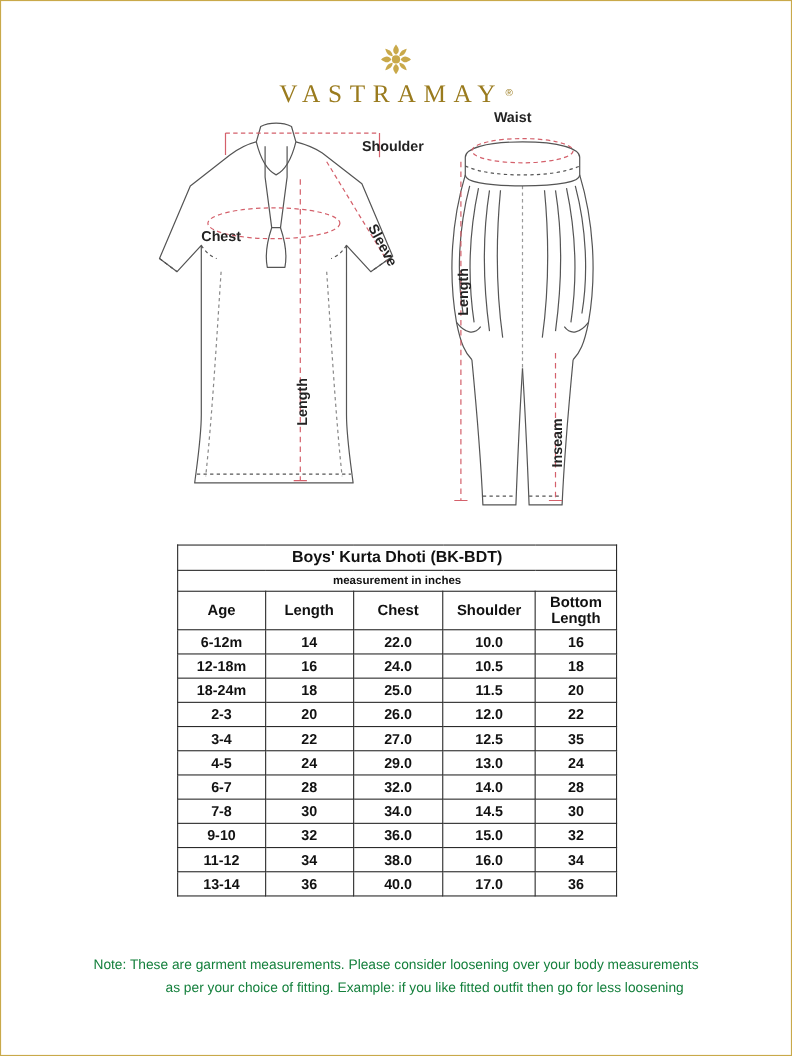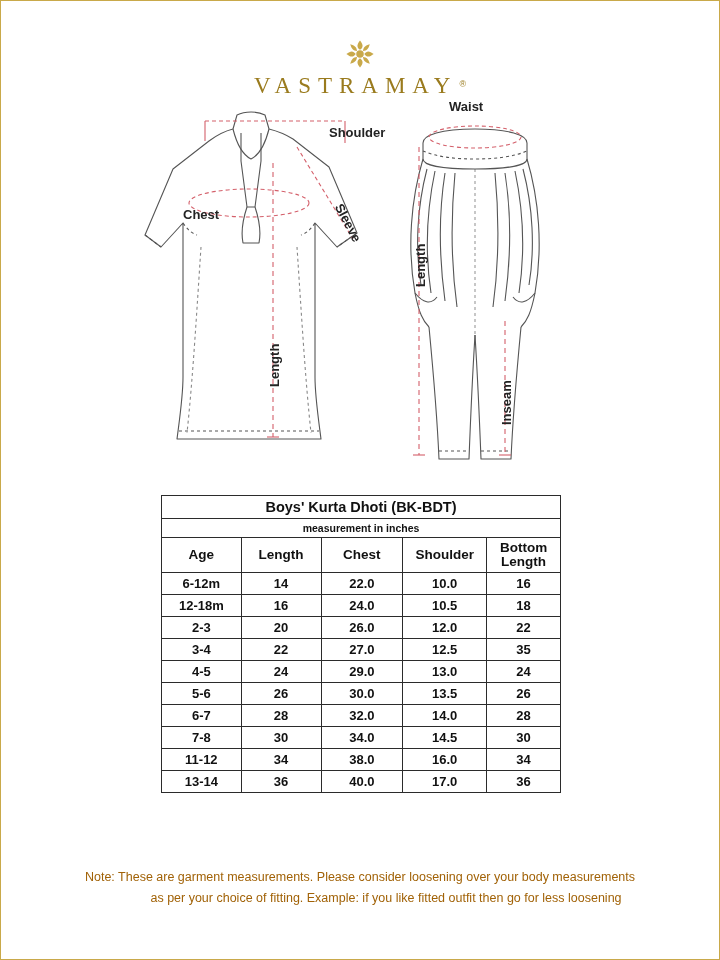--- a/index.html
+++ b/index.html
@@ -114,21 +114,21 @@
   .col-sh    { width: 84px; }
   .col-bl    { width: 74px; }
   
   .note {
     position: absolute;
     left: 0;
     right: 0;
     top: 866px;
     text-align: center;
     font-size: 12.5px;
-    color: #a16207;
+    color: #15803d;
     line-height: 1.65;
   }
   .note .line2 { padding-left: 40px; margin-left: 12px; }
 </style>
 </head>
 <body>
 
 <div class="page">
 
   <div class="brand">
@@ -278,20 +278,27 @@
           <td>16</td>
         </tr>
         <tr>
           <td>12-18m</td>
           <td>16</td>
           <td>24.0</td>
           <td>10.5</td>
           <td>18</td>
         </tr>
         <tr>
+          <td>18-24m</td>
+          <td>18</td>
+          <td>25.0</td>
+          <td>11.5</td>
+          <td>20</td>
+        </tr>
+        <tr>
           <td>2-3</td>
           <td>20</td>
           <td>26.0</td>
           <td>12.0</td>
           <td>22</td>
         </tr>
         <tr>
           <td>3-4</td>
           <td>22</td>
           <td>27.0</td>
@@ -299,41 +306,41 @@
           <td>35</td>
         </tr>
         <tr>
           <td>4-5</td>
           <td>24</td>
           <td>29.0</td>
           <td>13.0</td>
           <td>24</td>
         </tr>
         <tr>
-          <td>5-6</td>
-          <td>26</td>
-          <td>30.0</td>
-          <td>13.5</td>
-          <td>26</td>
-        </tr>
-        <tr>
           <td>6-7</td>
           <td>28</td>
           <td>32.0</td>
           <td>14.0</td>
           <td>28</td>
         </tr>
         <tr>
           <td>7-8</td>
           <td>30</td>
           <td>34.0</td>
           <td>14.5</td>
           <td>30</td>
         </tr>
         <tr>
+          <td>9-10</td>
+          <td>32</td>
+          <td>36.0</td>
+          <td>15.0</td>
+          <td>32</td>
+        </tr>
+        <tr>
           <td>11-12</td>
           <td>34</td>
           <td>38.0</td>
           <td>16.0</td>
           <td>34</td>
         </tr>
         <tr>
           <td>13-14</td>
           <td>36</td>
           <td>40.0</td>

